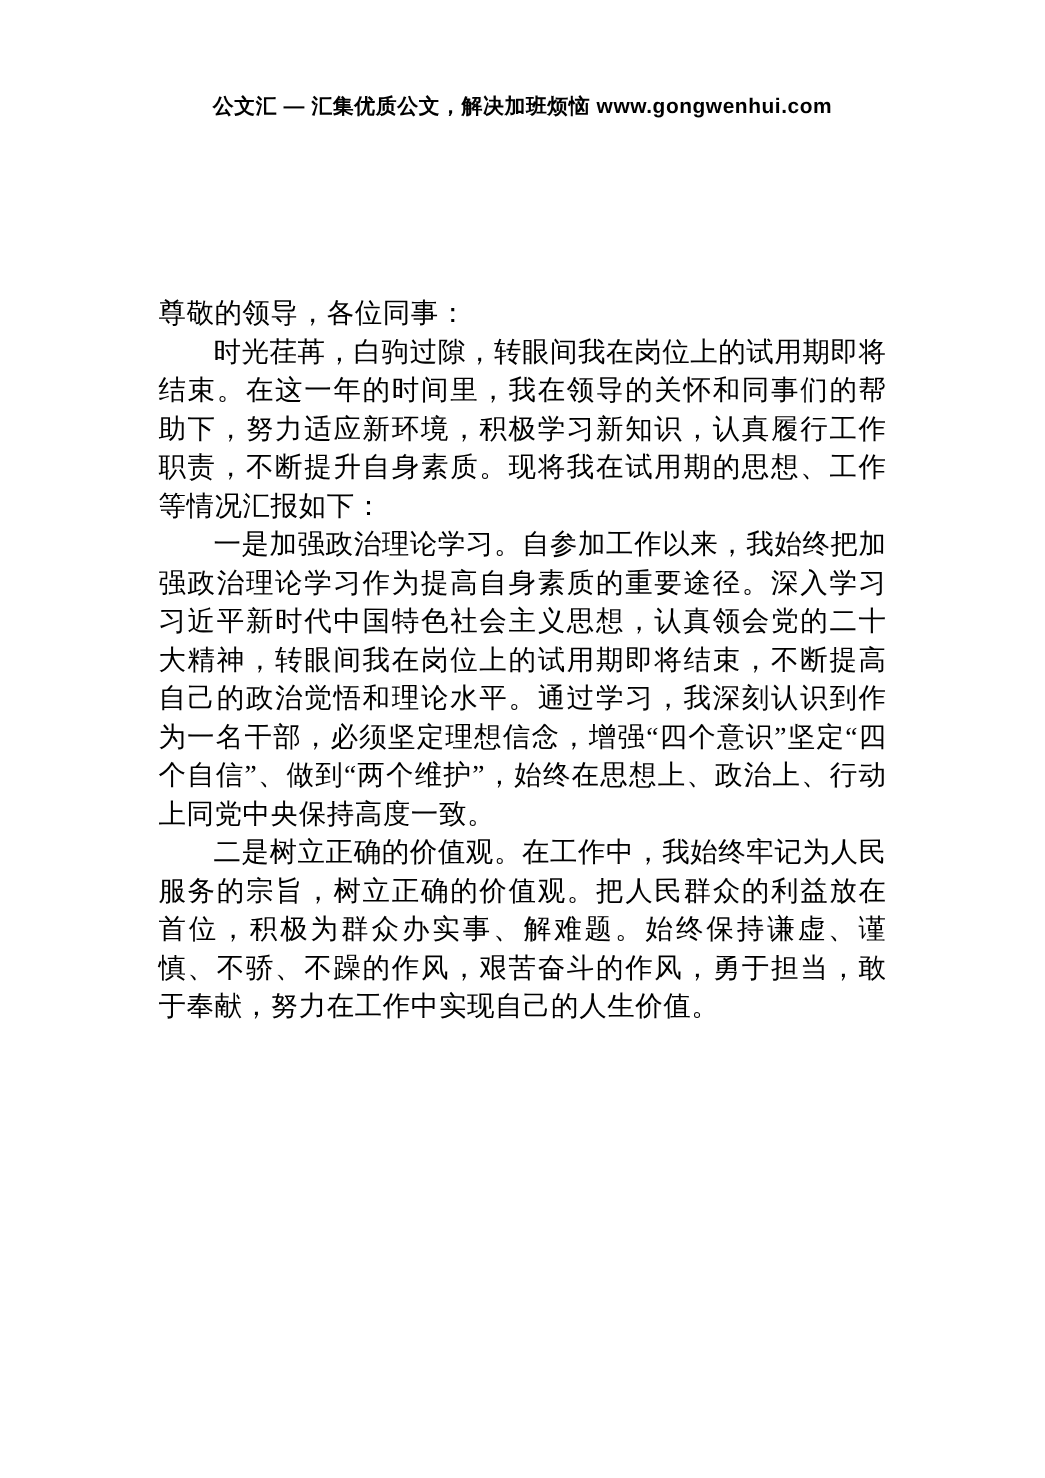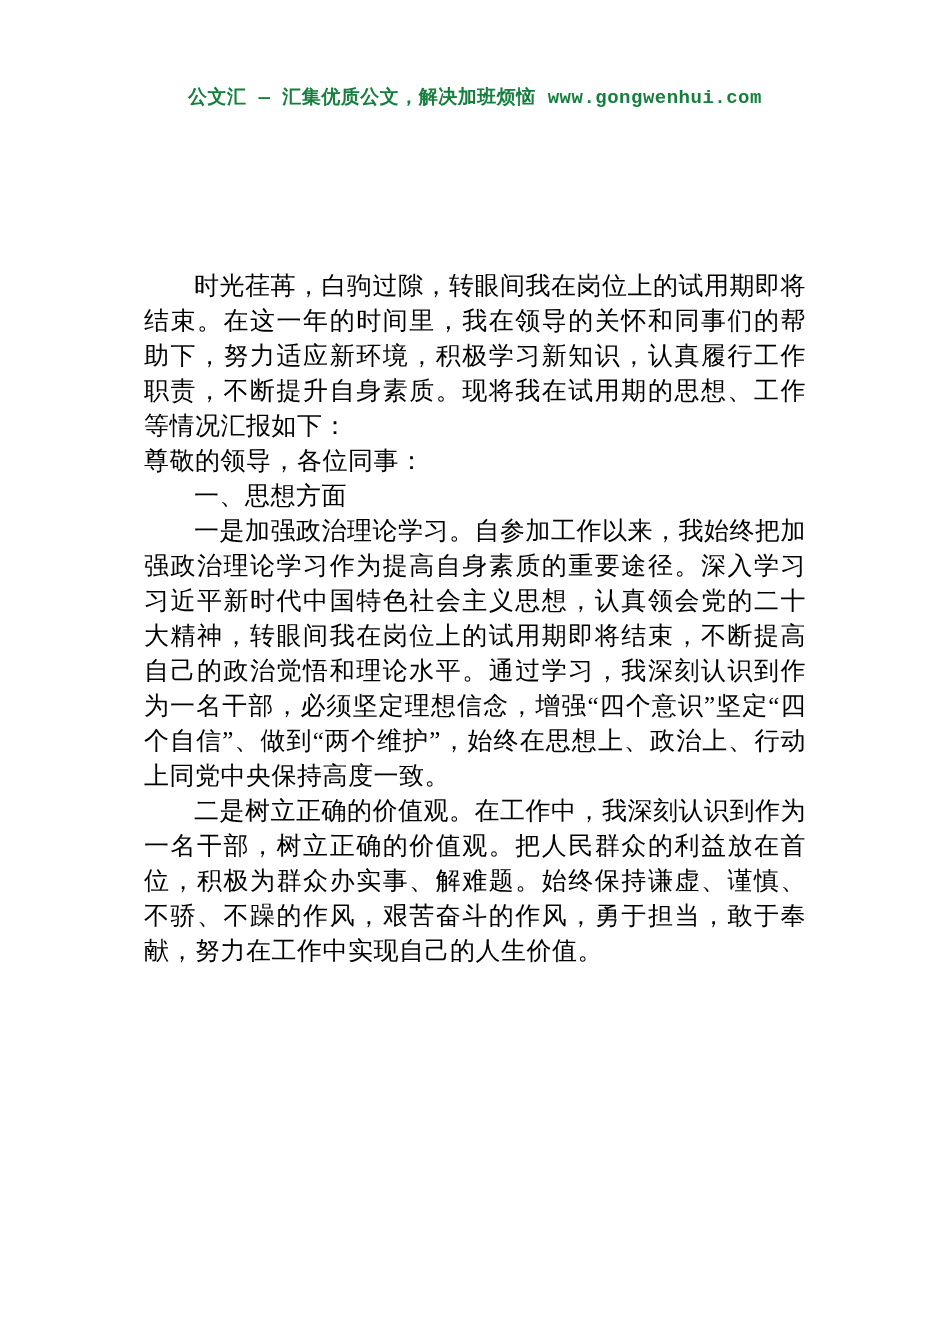--- a/index.html
+++ b/index.html
@@ -59,23 +59,22 @@
     padding: 0;
   }
   .para.indent {
     text-indent: 2em;
   }
 </style>
 </head>
 <body>
 
 <div class="page" style="background: rgb(255, 255, 255);">
-  <div class="site-header" style="color: #15803d; font-family: Liberation Mono, monospace;">公文汇 — 汇集优质公文，解决加班烦恼 www.gongwenhui.com</div>
+  <div class="site-header" style="color: #000000;">公文汇 — 汇集优质公文，解决加班烦恼 www.gongwenhui.com</div>
 
 
   <div class="doc-body" id="paragraphs">
+      <p class="para">尊敬的领导，各位同事：</p>
       <p class="para indent">时光荏苒，白驹过隙，转眼间我在岗位上的试用期即将结束。在这一年的时间里，我在领导的关怀和同事们的帮助下，努力适应新环境，积极学习新知识，认真履行工作职责，不断提升自身素质。现将我在试用期的思想、工作等情况汇报如下：</p>
-      <p class="para">尊敬的领导，各位同事：</p>
-      <p class="para indent">一、思想方面</p>
       <p class="para indent">一是加强政治理论学习。自参加工作以来，我始终把加强政治理论学习作为提高自身素质的重要途径。深入学习习近平新时代中国特色社会主义思想，认真领会党的二十大精神，转眼间我在岗位上的试用期即将结束，不断提高自己的政治觉悟和理论水平。通过学习，我深刻认识到作为一名干部，必须坚定理想信念，增强“四个意识”坚定“四个自信”、做到“两个维护”，始终在思想上、政治上、行动上同党中央保持高度一致。</p>
-      <p class="para indent">二是树立正确的价值观。在工作中，我深刻认识到作为一名干部，树立正确的价值观。把人民群众的利益放在首位，积极为群众办实事、解难题。始终保持谦虚、谨慎、不骄、不躁的作风，艰苦奋斗的作风，勇于担当，敢于奉献，努力在工作中实现自己的人生价值。</p>
+      <p class="para indent">二是树立正确的价值观。在工作中，我始终牢记为人民服务的宗旨，树立正确的价值观。把人民群众的利益放在首位，积极为群众办实事、解难题。始终保持谦虚、谨慎、不骄、不躁的作风，艰苦奋斗的作风，勇于担当，敢于奉献，努力在工作中实现自己的人生价值。</p>
     </div>
 </div>
 
 </body></html>

